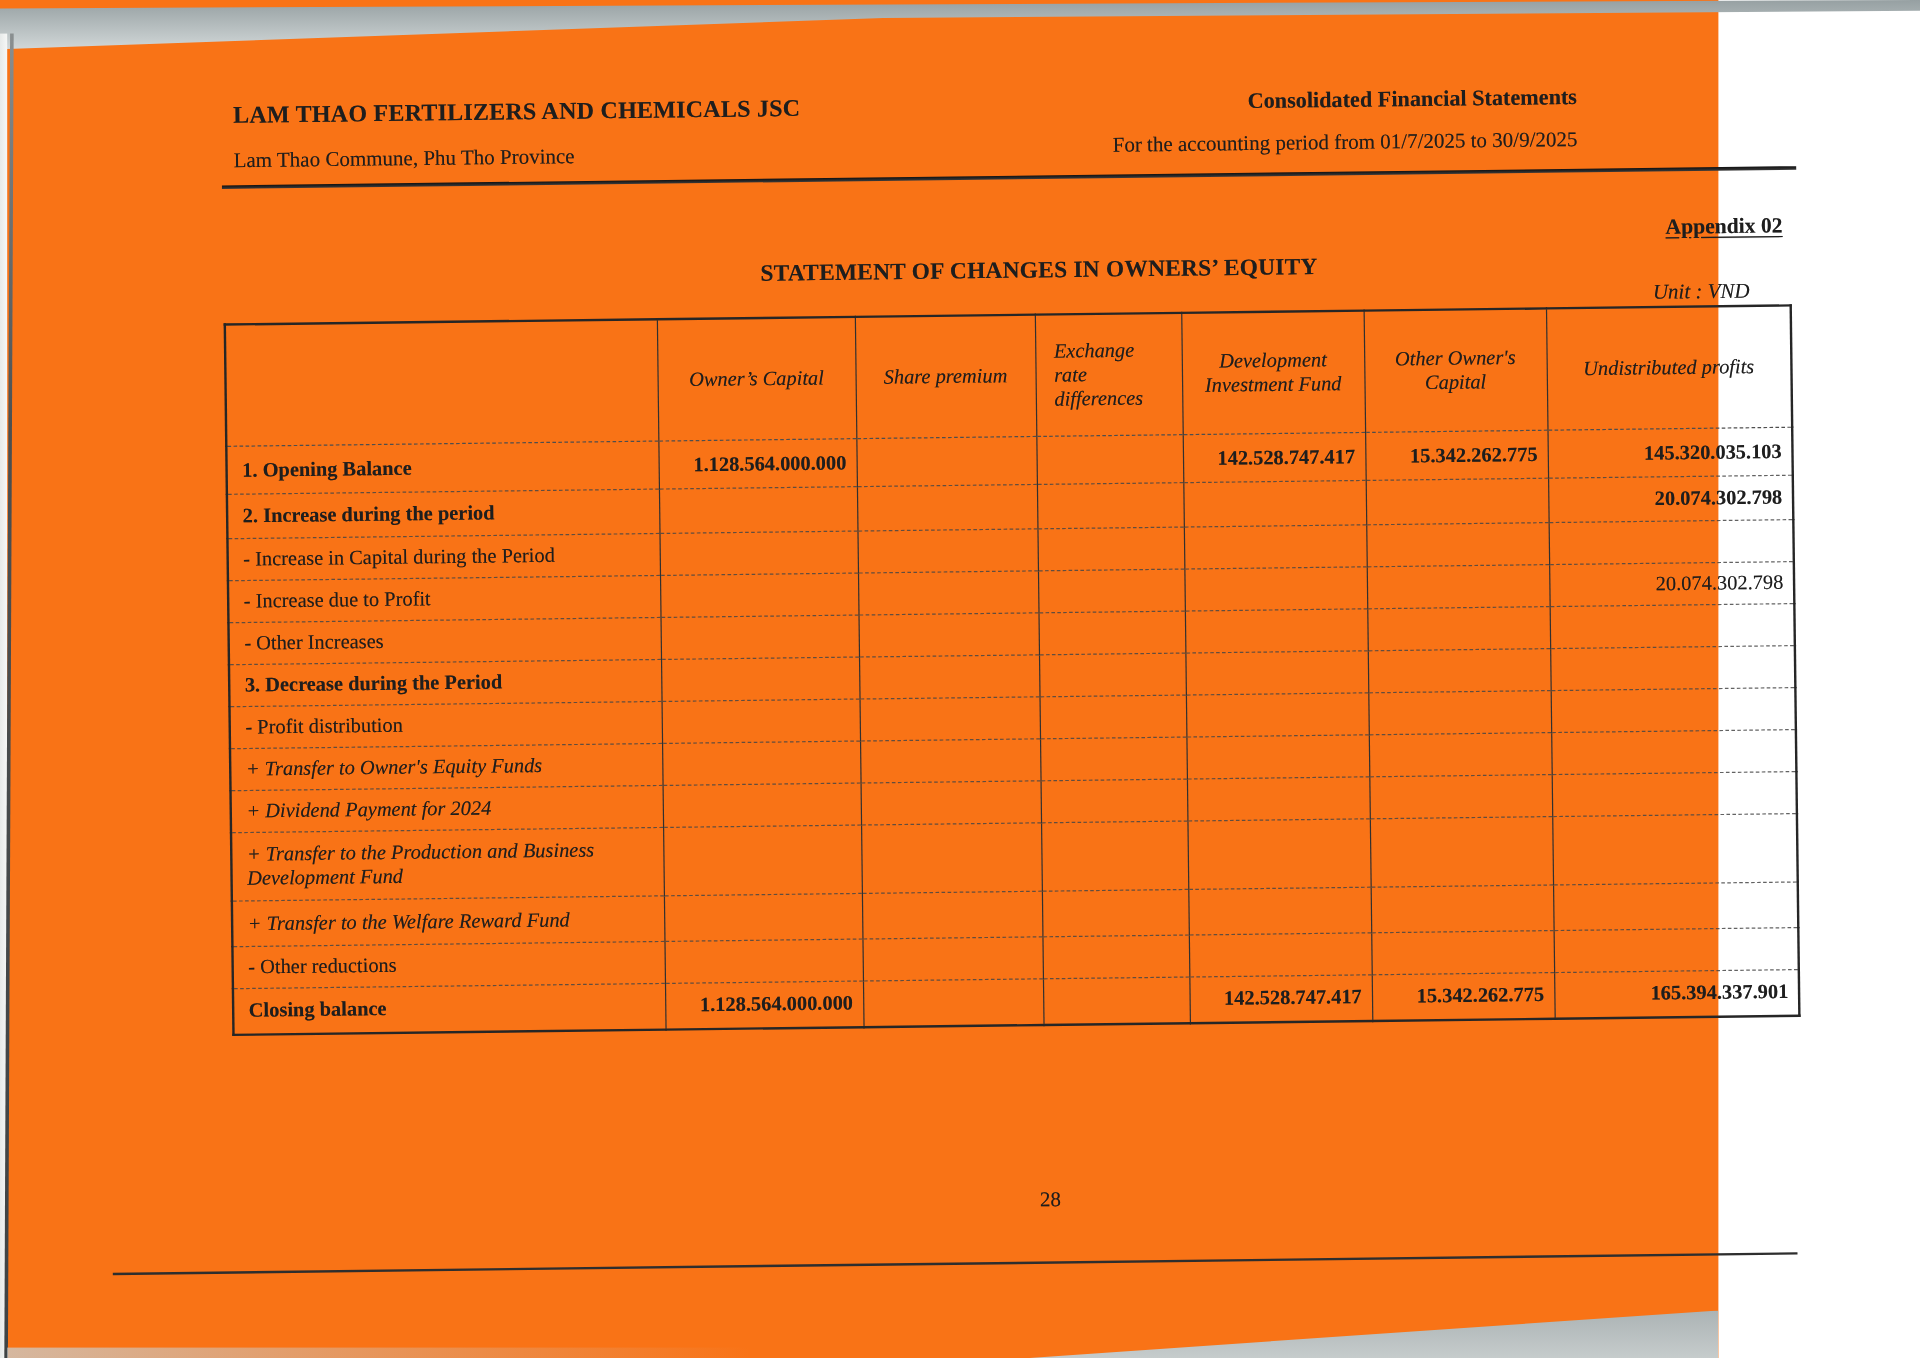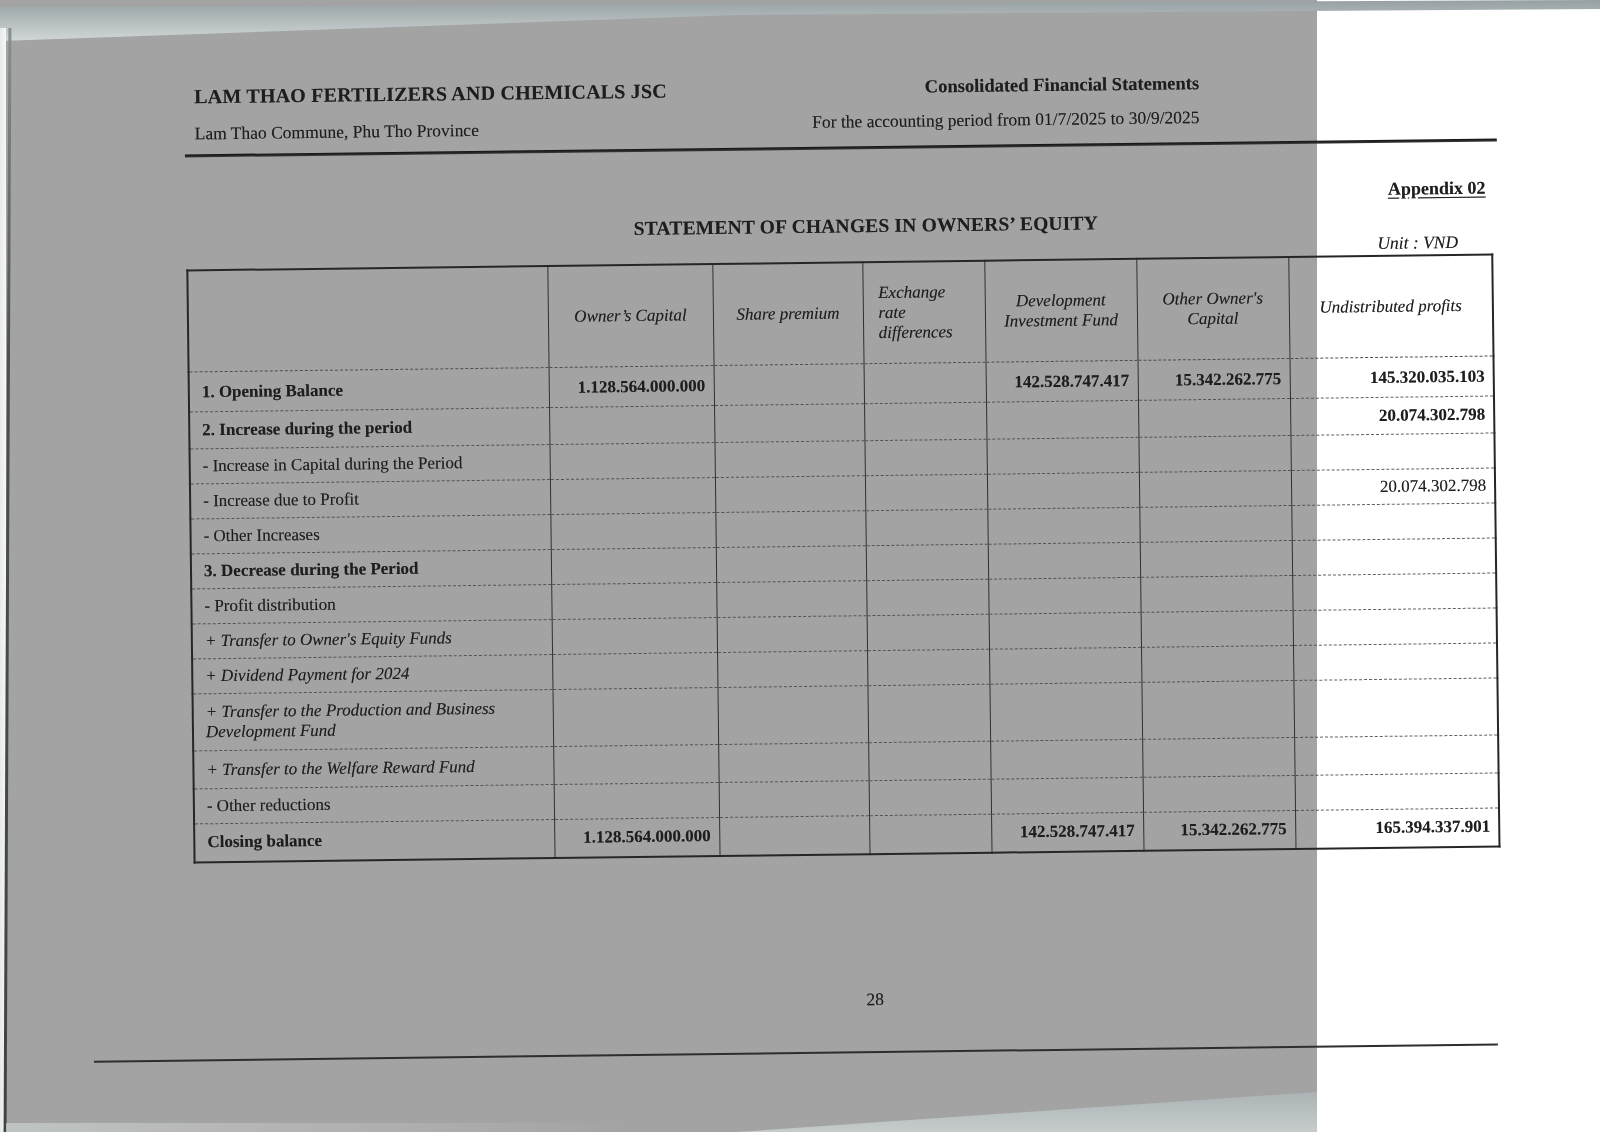--- a/index.html
+++ b/index.html
@@ -3,21 +3,21 @@
 <meta charset="utf-8">
 <style>
   html, body {
     margin: 0; padding: 0;
     width: 1600px; height: 1132px;
     background: #ffffff;
     overflow: hidden;
     font-family: "Liberation Serif", "DejaVu Serif", serif;
     color: #1e1e1e;
   }
-  .page { position: relative; width: 1317px; height: 1132px; background: #a3a3a3; }
+  .page { position: relative; width: 1432px; height: 1132px; background: #f97316; }
 
   
   .scan-band-top {
     position: absolute; top: 0; left: 0; width: 1600px; height: 44px;
     background: linear-gradient(to bottom, #96a0a2, #c2c9ca 70%, #d6dbdb);
     clip-path: polygon(0 7px, 100% 0, 100% 9px, 46% 15px, 0 41px);
   }
   .scan-edge-left {
     position: absolute; left: 6px; top: 28px; width: 3px; height: 1104px;
     background: linear-gradient(to bottom, #8a8f90, #4b4f50 30%, #3f4344);

